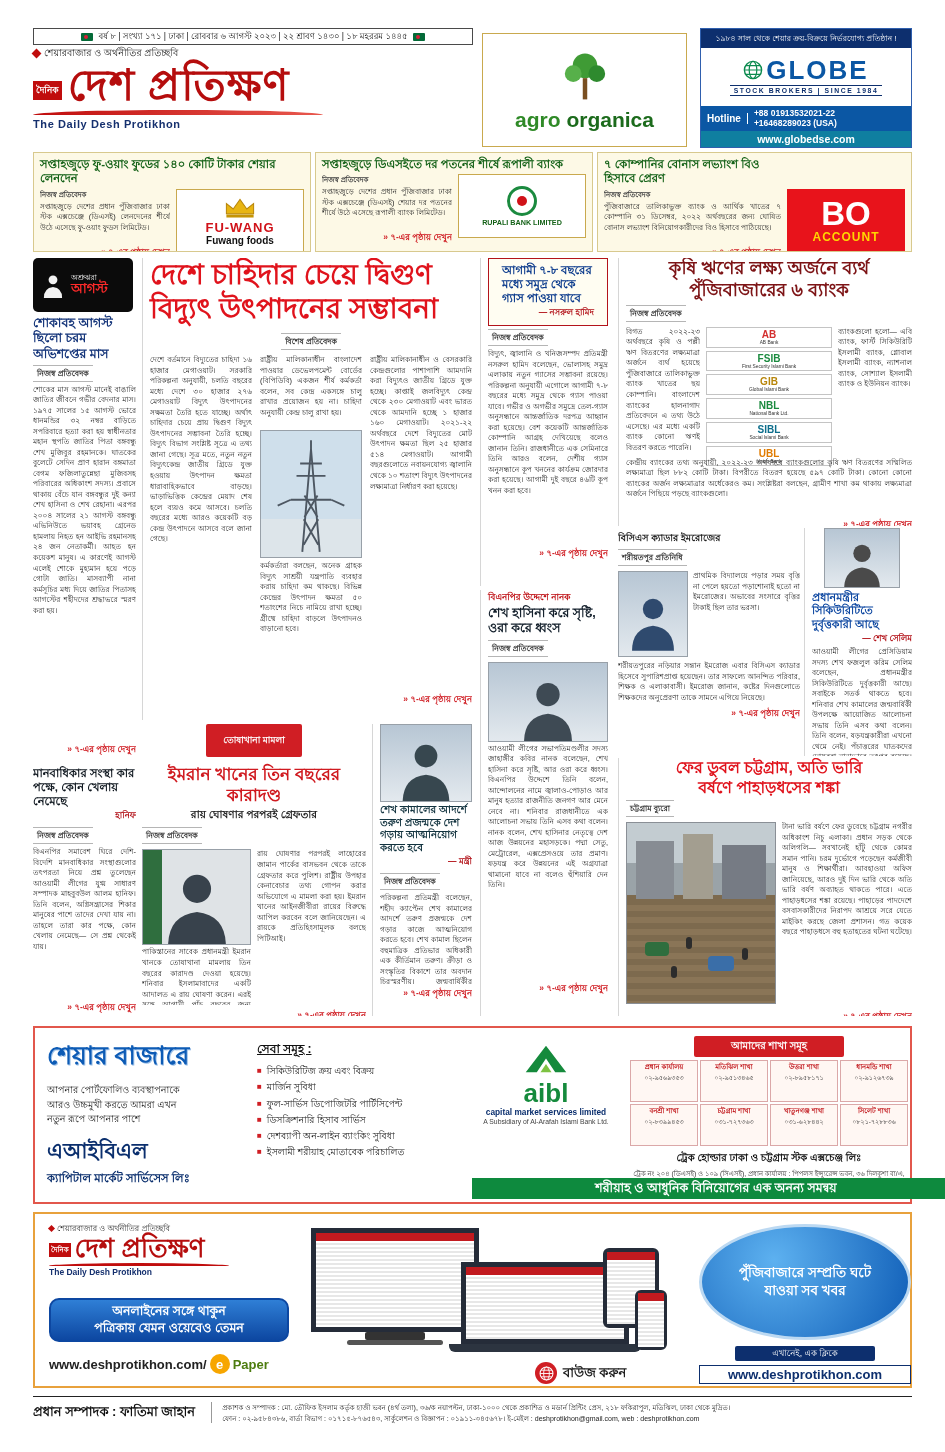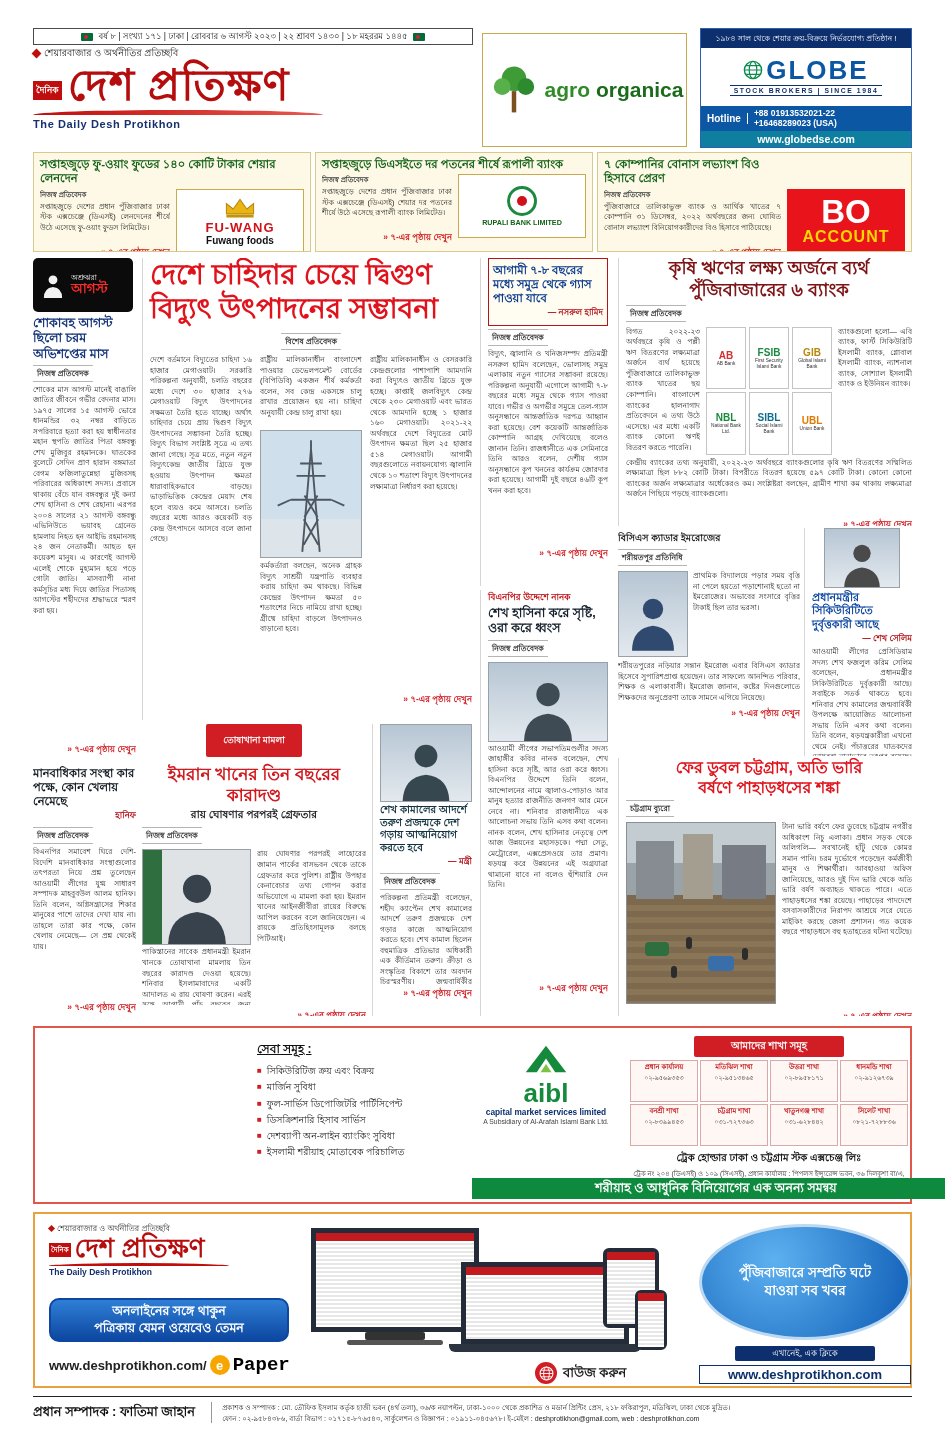--- a/index.html
+++ b/index.html
@@ -25,21 +25,21 @@
   #masthead{left:33px;top:46px;width:320px;}
   .mast-tagline{font-size:9.5px;color:#222;display:flex;align-items:center;gap:4px;}
   .mast-dot{width:7px;height:7px;background:#c00d0d;transform:rotate(45deg);flex:none;}
   .mast-row{display:flex;align-items:flex-end;gap:6px;margin-top:2px;}
   .mast-daily{background:#c00d0d;color:#fff;font-size:9px;font-weight:bold;padding:2px 3px;margin-bottom:8px;}
   .mast-title{color:#b50d0d;font-size:43px;font-weight:bold;line-height:1.05;letter-spacing:1px;}
   .mast-swoosh{width:290px;height:5px;background:linear-gradient(90deg,#c00d0d,#e8584e);border-radius:50%/100% 100% 0 0;margin:2px 0 3px;}
   .mast-sub{color:#15306e;font-size:11px;font-weight:bold;letter-spacing:.6px;}
 
   
-  #ad-agro{left:482px;top:33px;width:205px;height:114px;border:1.5px solid #c9a94e;display:flex;flex-direction:row;align-items:center;justify-content:center;gap:3px;background:#fff;}
+  #ad-agro{left:482px;top:33px;width:205px;height:114px;border:1.5px solid #c9a94e;display:flex;flex-direction:column;align-items:center;justify-content:center;gap:3px;background:#fff;}
   .agro-words{font-size:21px;font-weight:bold;}
   .agro-w1{color:#2f8a27;} .agro-w2{color:#1c6b1c;}
 
   
   #ad-globe{left:700px;top:28px;width:212px;height:120px;border:1px solid #2f5fae;display:flex;flex-direction:column;background:#fff;}
   .globe-top{background:#0d2f6e;color:#fff;font-size:7.8px;text-align:center;padding:3px 2px;}
   .globe-mid{flex:1;display:flex;flex-direction:column;align-items:center;justify-content:center;}
   .globe-brand{display:flex;align-items:center;gap:3px;color:#0b57a4;font-size:26px;font-weight:bold;letter-spacing:2px;line-height:1;}
   .globe-ic{width:20px;height:20px;color:#0b8a4e;}
   .globe-sub{font-size:6.8px;color:#0d2f6e;letter-spacing:1.6px;border-top:1px solid #0d2f6e;border-bottom:1px solid #0d2f6e;padding:1px 4px;margin-top:2px;font-weight:bold;}
@@ -58,21 +58,21 @@
   .tz-ad{flex:none;display:flex;flex-direction:column;align-items:center;justify-content:center;height:64px;}
   .fuwang-ad,.rupali-ad{width:128px;background:#fff;border:1px solid #c9a94e;}
   .crown-ic{width:34px;height:24px;}
   .fuwang-name{color:#d01219;font-weight:bold;font-size:13px;letter-spacing:1px;}
   .fuwang-sub{font-size:10px;font-weight:bold;color:#111;}
   .rupali-logo{width:30px;height:30px;border:3px solid #1b8a3f;border-radius:50%;display:flex;align-items:center;justify-content:center;margin-bottom:2px;}
   .rupali-core{width:10px;height:10px;border-radius:50%;background:#d01219;}
   .rupali-name{font-size:7.2px;font-weight:bold;color:#156218;text-align:center;line-height:1.3;}
   .bo-ad{width:118px;background:#e8131b;color:#fff;}
   .bo-line1{font-size:33px;font-weight:bold;line-height:1;}
-  .bo-line2{color:#ffd600;font-size:16px;font-weight:bold;letter-spacing:1px;}
+  .bo-line2{color:#ffd600;font-size:12px;font-weight:bold;letter-spacing:1px;}
 
   
   .art{position:absolute;overflow:hidden;}
   #august{left:33px;top:258px;width:103px;height:504px;}
   #rights{left:33px;top:766px;width:103px;height:250px;}
   #lead{left:142px;top:258px;width:330px;height:462px;}
   #imran{left:142px;top:724px;width:224px;height:292px;}
   #kamal{left:372px;top:724px;width:100px;height:292px;}
   #gasart{left:480px;top:258px;width:128px;height:328px;}
   #nanak{left:480px;top:590px;width:128px;height:426px;}
@@ -96,32 +96,32 @@
   .lead-title{color:#e0131c;font-size:28px;text-align:left;}
   .lead-kick{text-align:center;margin:4px 0 2px;}
   .lead-cols{display:flex;gap:8px;height:336px;}
   .lead-col{flex:1;overflow:hidden;}
   .photo{position:relative;overflow:hidden;border:1px solid #98a0a8;background:linear-gradient(180deg,#b7c6d4,#e3e9ee);}
   .pylon-photo{width:100%;height:128px;background:linear-gradient(180deg,#cfdfeb 0 70%,#dde5ea 70% 100%);margin:3px 0;}
   .pylon-svg{position:absolute;left:8%;top:4%;width:84%;height:92%;color:#4d5762;}
   .ph-person{position:absolute;bottom:-2px;left:50%;transform:translateX(-50%);width:88%;height:88%;}
 
   
-  .gas-box{border:1.5px solid #b3131a;background:#fffdf2;padding:4px 4px;}
+  .gas-box{border:1.5px solid #b3131a;background:#fffdf2;padding:4px 13px;}
   .gas-title{color:#0b3a8c;font-size:11.5px;}
   
   .kick{color:#c01318;font-size:8.8px;font-weight:bold;}
   .nanak-title{color:#14202c;font-size:12.5px;margin-top:1px;}
   .nanak-photo{width:100%;height:80px;margin:2px 0;}
 
   
   .agri-title{color:#7d1416;font-size:18px;text-align:center;}
   .agri-row{display:flex;gap:6px;margin-top:2px;height:128px;}
   .agri-col{overflow:hidden;}
-  .banks{display:grid;grid-template-columns:repeat(3,1fr);gap:3px;width:126px;flex:none;}
+  .banks{display:grid;grid-template-columns:repeat(1,1fr);gap:3px;width:126px;flex:none;}
   .bank{border:1px solid #c4c4c4;background:#fff;display:flex;flex-direction:column;align-items:center;justify-content:center;padding:1px;text-align:center;}
   .bank-abbr{font-size:10px;font-weight:bold;line-height:1.1;}
   .bank-name{font-size:4.8px;color:#333;line-height:1.2;}
   .bk0 .bank-abbr{color:#d32f2f;} .bk1 .bank-abbr{color:#1b8a3f;} .bk2 .bank-abbr{color:#b8860b;}
   .bk3 .bank-abbr{color:#1b8a3f;} .bk4 .bank-abbr{color:#0d6e8c;} .bk5 .bank-abbr{color:#e07b00;}
   .agri-bottom{height:58px;margin-top:3px;}
 
   
   .sch-title{color:#1464c0;font-size:13px;}
   .sch-sub{font-size:9.5px;font-weight:bold;color:#222;margin-top:1px;}
@@ -190,21 +190,21 @@
   .ol-tag{font-size:8px;color:#333;display:flex;gap:3px;align-items:center;}
   .ol-row{display:flex;align-items:flex-end;gap:4px;}
   .ol-daily{background:#c00d0d;color:#fff;font-size:7px;font-weight:bold;padding:1px 2px;margin-bottom:5px;}
   .ol-title{color:#b50d0d;font-size:26px;font-weight:bold;line-height:1.05;}
   .ol-swoosh{width:180px;height:3px;background:#c00d0d;border-radius:50%/100% 100% 0 0;margin:1px 0;}
   .ol-sub{color:#15306e;font-size:8.5px;font-weight:bold;}
   .ol-msg{position:absolute;left:14px;top:84px;width:240px;height:44px;border-radius:10px;border:2px solid #0d47a1;background:linear-gradient(180deg,#2f7fd6,#0d47a1);color:#fff;font-weight:bold;font-size:12.5px;display:flex;flex-direction:column;align-items:center;justify-content:center;line-height:1.35;}
   .ol-ep{position:absolute;left:14px;top:140px;display:flex;align-items:center;gap:3px;}
   .ep-url{font-size:13px;font-weight:bold;color:#222;}
   .ep-circle{width:20px;height:20px;border-radius:50%;background:#f7a600;color:#fff;font-weight:bold;font-size:13px;display:flex;align-items:center;justify-content:center;}
-  .ep-word{font-size:19px;font-weight:bold;color:#000000;font-family:Liberation Mono, monospace;}
+  .ep-word{font-size:13px;font-weight:bold;color:#4d7c0f;}
   .dev-zone{position:absolute;left:268px;top:10px;width:372px;height:132px;}
   .dev{position:absolute;border:5px solid #252c39;background:#fff;}
   .mini-screen{width:100%;height:100%;background:repeating-linear-gradient(#ffffff 0 2px,#e7e7e7 2px 4px);position:relative;}
   .mini-screen::before{content:"";position:absolute;top:0;left:0;right:0;height:8px;background:#c21a1f;}
   .dev-monitor{left:8px;top:4px;width:168px;height:104px;}
   .dev-stand{position:absolute;left:62px;top:108px;width:60px;height:8px;background:#333;border-radius:2px;}
   .dev-stand2{position:absolute;left:44px;top:116px;width:96px;height:5px;background:#555;border-radius:3px;}
   .dev-laptop{left:158px;top:38px;width:168px;height:82px;}
   .dev-base{position:absolute;left:146px;top:120px;width:192px;height:8px;background:#2c3440;border-radius:0 0 6px 6px;}
   .dev-tablet{left:300px;top:24px;width:56px;height:80px;border-radius:6px;border-width:4px;}
@@ -549,20 +549,30 @@
         <div class="fl-p fl-p1"></div>
           <div class="fl-p fl-p2"></div>
           <div class="fl-p fl-p3"></div>
       </div>
       <div class="bt" style="flex:1">টানা ভারি বর্ষণে ফের ডুবেছে চট্টগ্রাম নগরীর অধিকাংশ নিচু এলাকা। প্রধান সড়ক থেকে অলিগলি— সবখানেই হাঁটু থেকে কোমর সমান পানি। চরম দুর্ভোগে পড়েছেন কর্মজীবী মানুষ ও শিক্ষার্থীরা। আবহাওয়া অফিস জানিয়েছে, আরও দুই দিন ভারি থেকে অতি ভারি বর্ষণ অব্যাহত থাকতে পারে। এতে পাহাড়ধসের শঙ্কা রয়েছে। পাহাড়ের পাদদেশে বসবাসকারীদের নিরাপদ আশ্রয়ে সরে যেতে মাইকিং করছে জেলা প্রশাসন। গত কয়েক বছরে পাহাড়ধসে বহু হতাহতের ঘটনা ঘটেছে।</div>
     </div>
     <div class="more">৭-এর পৃষ্ঠায় দেখুন</div>
   </div>
 
   <div id="aiblad" class="abs">
+    <div class="aibl-left">
+      <div class="aibl-head">শেয়ার বাজারে</div>
+      <div class="aibl-lines">
+        <div>আপনার পোর্টফোলিও ব্যবস্থাপনাকে</div>
+        <div>আরও উচ্চমুখী করতে আমরা এখন</div>
+        <div>নতুন রূপে আপনার পাশে</div>
+      </div>
+      <div class="aibl-brand1">এআইবিএল</div>
+      <div class="aibl-brand2">ক্যাপিটাল মার্কেট সার্ভিসেস লিঃ</div>
+    </div>
     <div class="aibl-services">
       <div class="svc-title">সেবা সমূহ :</div>
       <ul>
         <li class="svc-li">সিকিউরিটিজ ক্রয় এবং বিক্রয়</li>
         <li class="svc-li">মার্জিন সুবিধা</li>
         <li class="svc-li">ফুল-সার্ভিস ডিপোজিটরি পার্টিসিপেন্ট</li>
         <li class="svc-li">ডিসক্রিশনারি হিসাব সার্ভিস</li>
         <li class="svc-li">দেশব্যাপী অন-লাইন ব্যাংকিং সুবিধা</li>
         <li class="svc-li">ইসলামী শরীয়াহ মোতাবেক পরিচালিত</li>
       </ul>

